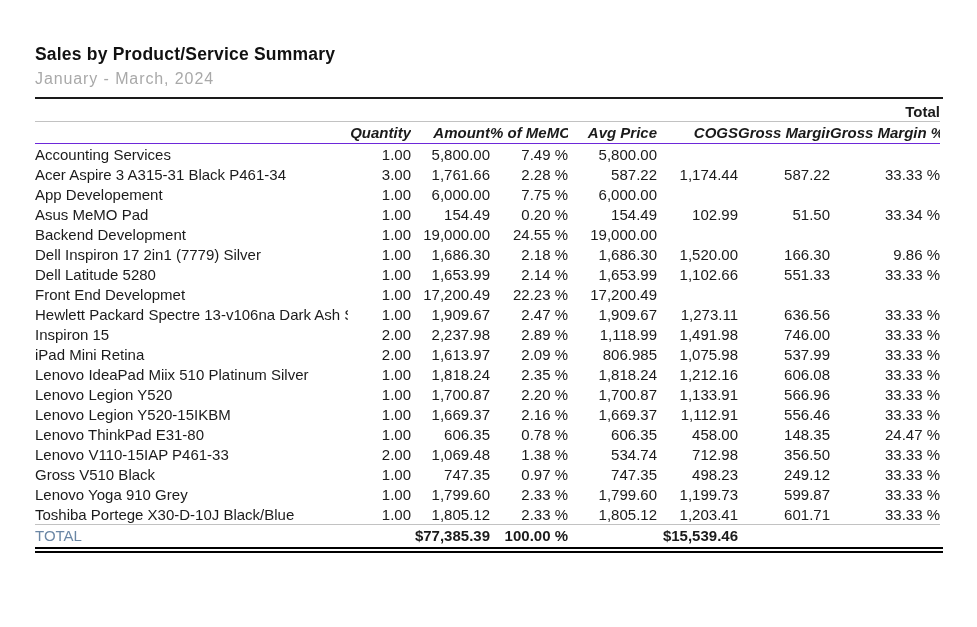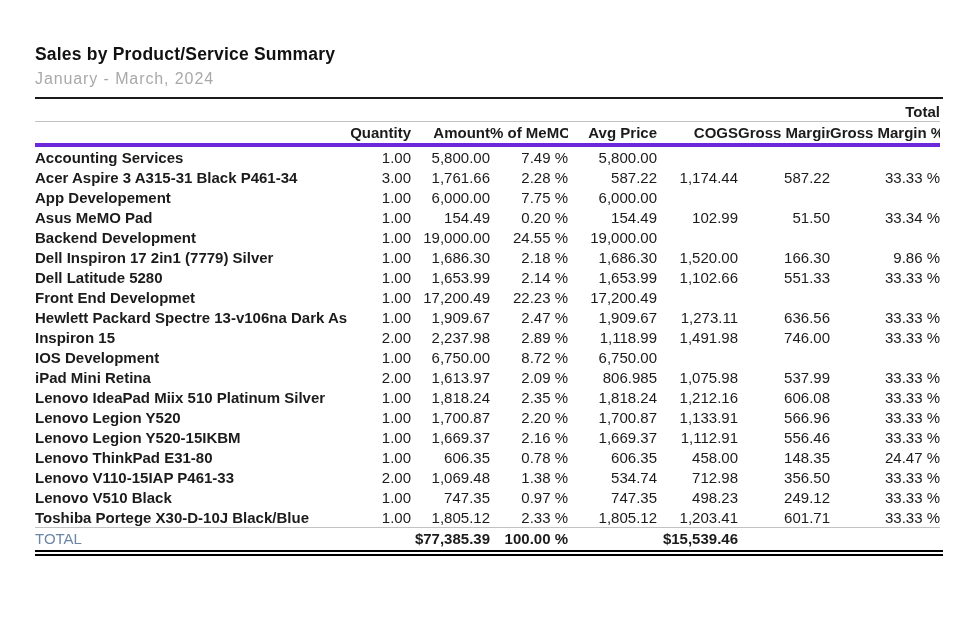--- a/index.html
+++ b/index.html
@@ -50,24 +50,25 @@
   }
   .num { text-align: right; }
   .total-header-row th {
     height: 20px;
     font-weight: bold;
     border-bottom: 1px solid #c2c2c2;
   }
   .col-header-row th {
     height: 21px;
     font-weight: bold;
-    border-bottom: 4px solid #6d28d9;
+    border-bottom: 1px solid #6d28d9;
+    font-style: italic;
   }
   tbody td { height: 20px; }
-  td.name { padding-left: 2px; font-weight: bold; }
+  td.name { padding-left: 2px; }
   .total-row td {
     height: 21px;
     border-top: 1px solid #c2c2c2;
   }
   .total-label { color: #6b87a5; padding-left: 2px; }
   .bold { font-weight: bold; }
   .double-rule {
     width: 908px;
     border-top: 2px solid #000;
     border-bottom: 2px solid #000;
@@ -205,30 +206,20 @@
     <td class="name">Inspiron 15</td>
     <td class="num">2.00</td>
     <td class="num">2,237.98</td>
     <td class="num">2.89 %</td>
     <td class="num">1,118.99</td>
     <td class="num">1,491.98</td>
     <td class="num">746.00</td>
     <td class="num">33.33 %</td>
   </tr>
         <tr>
-    <td class="name">IOS Development</td>
-    <td class="num">1.00</td>
-    <td class="num">6,750.00</td>
-    <td class="num">8.72 %</td>
-    <td class="num">6,750.00</td>
-    <td class="num"></td>
-    <td class="num"></td>
-    <td class="num"></td>
-  </tr>
-        <tr>
     <td class="name">iPad Mini Retina</td>
     <td class="num">2.00</td>
     <td class="num">1,613.97</td>
     <td class="num">2.09 %</td>
     <td class="num">806.985</td>
     <td class="num">1,075.98</td>
     <td class="num">537.99</td>
     <td class="num">33.33 %</td>
   </tr>
         <tr>
@@ -275,27 +266,37 @@
     <td class="name">Lenovo V110-15IAP P461-33</td>
     <td class="num">2.00</td>
     <td class="num">1,069.48</td>
     <td class="num">1.38 %</td>
     <td class="num">534.74</td>
     <td class="num">712.98</td>
     <td class="num">356.50</td>
     <td class="num">33.33 %</td>
   </tr>
         <tr>
-    <td class="name">Lenovo V510 Black</td>
+    <td class="name">Gross V510 Black</td>
     <td class="num">1.00</td>
     <td class="num">747.35</td>
     <td class="num">0.97 %</td>
     <td class="num">747.35</td>
     <td class="num">498.23</td>
     <td class="num">249.12</td>
+    <td class="num">33.33 %</td>
+  </tr>
+        <tr>
+    <td class="name">Lenovo Yoga 910 Grey</td>
+    <td class="num">1.00</td>
+    <td class="num">1,799.60</td>
+    <td class="num">2.33 %</td>
+    <td class="num">1,799.60</td>
+    <td class="num">1,199.73</td>
+    <td class="num">599.87</td>
     <td class="num">33.33 %</td>
   </tr>
         <tr>
     <td class="name">Toshiba Portege X30-D-10J Black/Blue</td>
     <td class="num">1.00</td>
     <td class="num">1,805.12</td>
     <td class="num">2.33 %</td>
     <td class="num">1,805.12</td>
     <td class="num">1,203.41</td>
     <td class="num">601.71</td>

